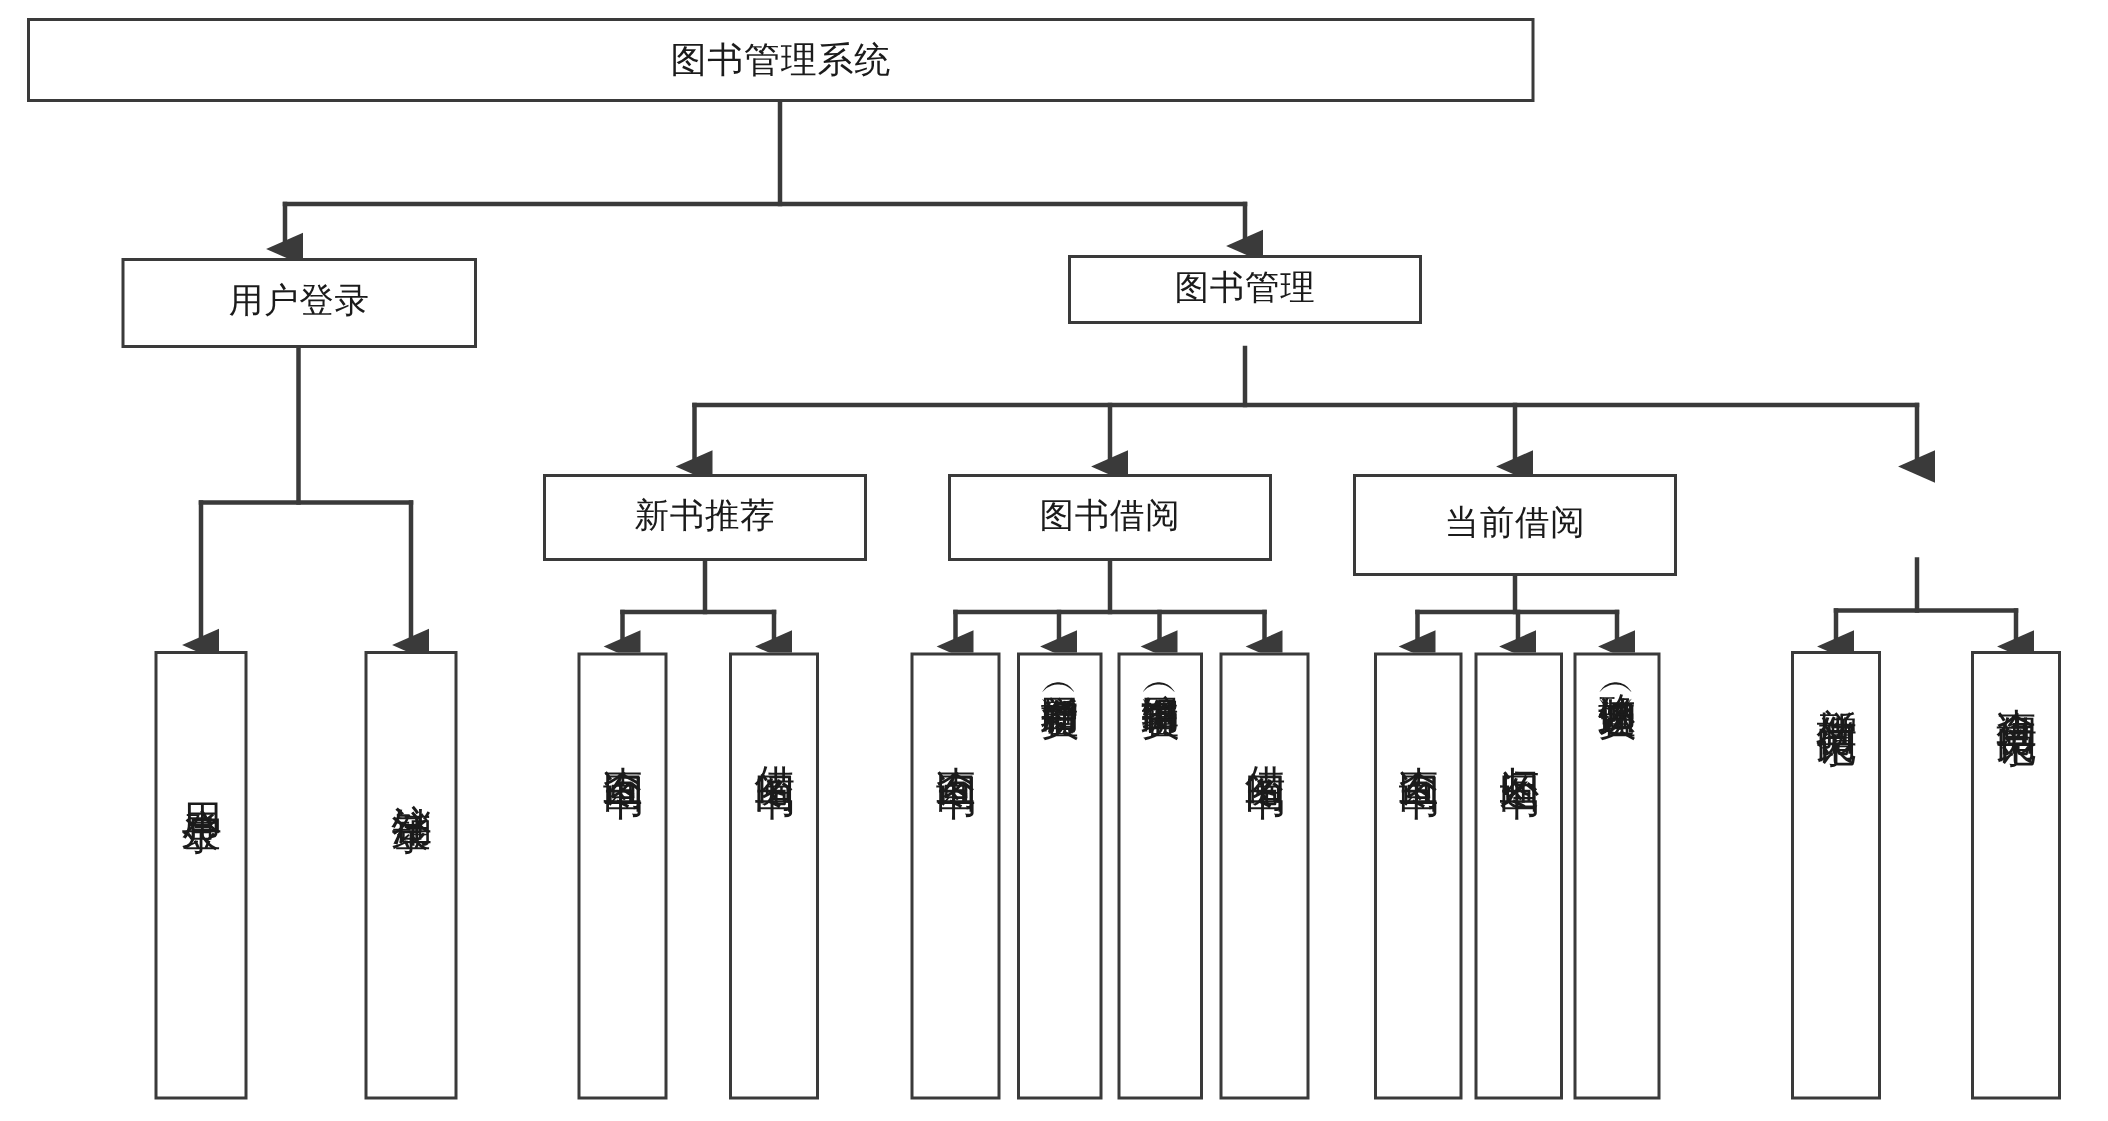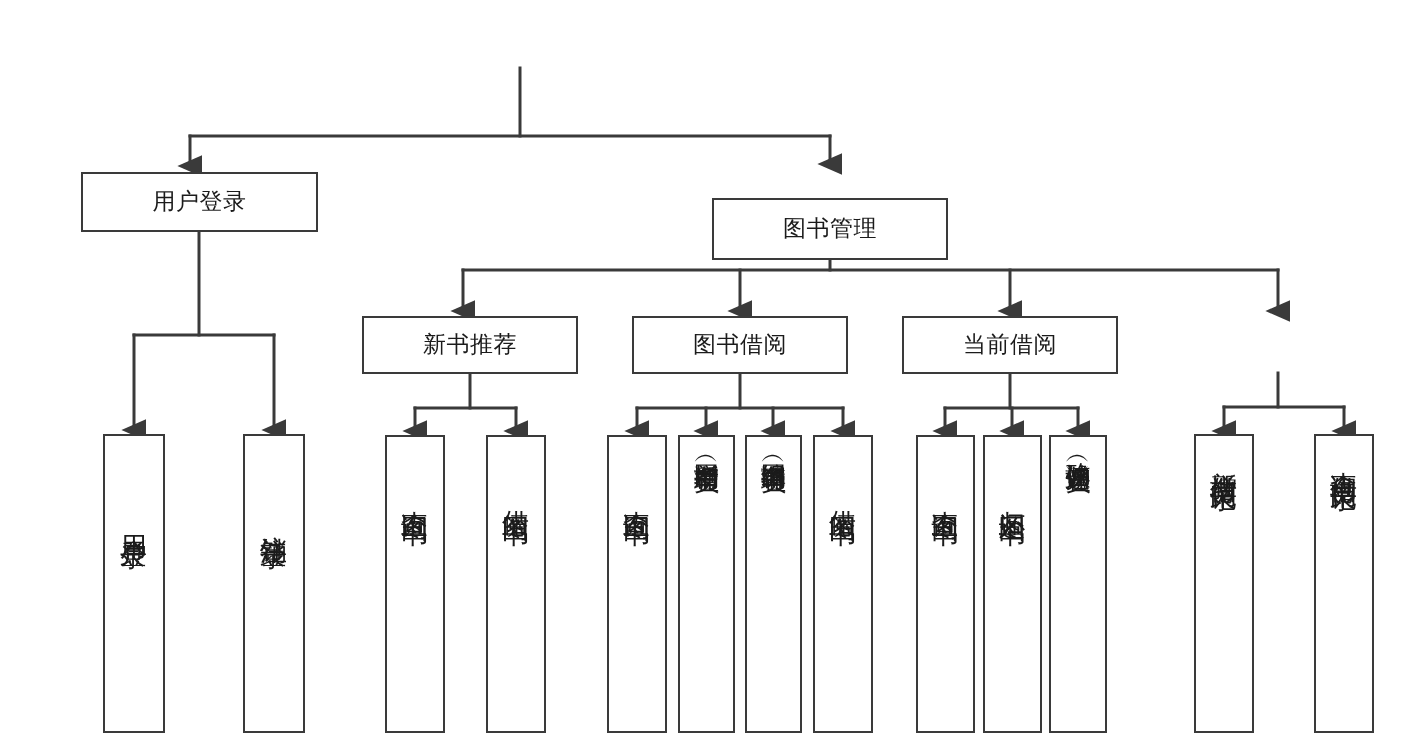--- a/index.html
+++ b/index.html
@@ -128,35 +128,38 @@
       <path d="M1012,408 L1012,431" marker-end="url(#arrowhead)"></path>
       <path d="M1078,408 L1078,431" marker-end="url(#arrowhead)"></path>
 
       <path d="M1278,373 L1278,407"></path>
       <path d="M1224,407 L1344,407"></path>
       <path d="M1224,407 L1224,431" marker-end="url(#arrowhead)"></path>
       <path d="M1344,407 L1344,431" marker-end="url(#arrowhead)"></path>
     </g>
   </svg>
 
+  <div class="node horiz root" style="left:18px; top:12px; width:1005px; height:56px;">
+    <span class="label">图书管理系统</span>
+  </div>
 
   <div class="node horiz" style="left:81px; top:172px; width:237px; height:60px;">
     <span class="label">用户登录</span>
   </div>
-  <div class="node horiz" style="left:712px; top:170px; width:236px; height:62px;margin-top:28px;">
+  <div class="node horiz" style="left:712px; top:170px; width:236px; height:46px;">
     <span class="label">图书管理</span>
   </div>
 
   <div class="node horiz" style="left:362px; top:316px; width:216px; height:58px;">
     <span class="label">新书推荐</span>
   </div>
   <div class="node horiz" style="left:632px; top:316px; width:216px; height:58px;">
     <span class="label">图书借阅</span>
   </div>
-  <div class="node horiz" style="left:902px; top:316px; width:216px; height:58px;">
+  <div class="node horiz" style="left:902px; top:316px; width:216px; height:68px;">
     <span class="label">当前借阅</span>
   </div>
 
   <div class="node vert v-short" style="left:103px; top:434px; width:62px; height:299px;">
     <span class="label">用户登录</span>
   </div>
   <div class="node vert v-short" style="left:243px; top:434px; width:62px; height:299px;">
     <span class="label">注销登录</span>
   </div>
 

